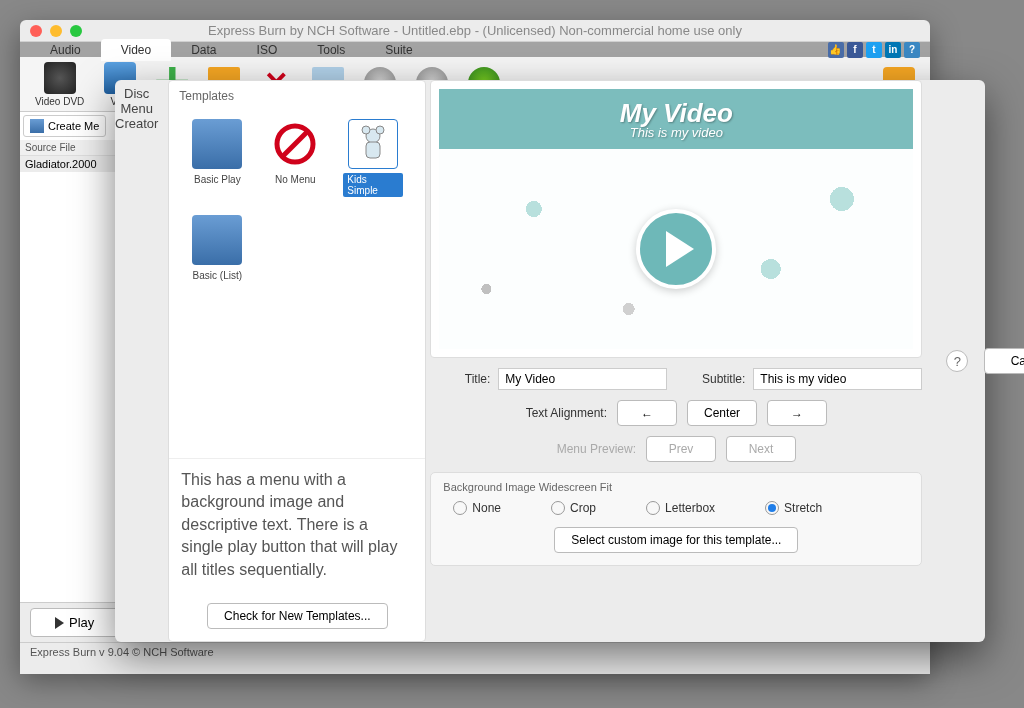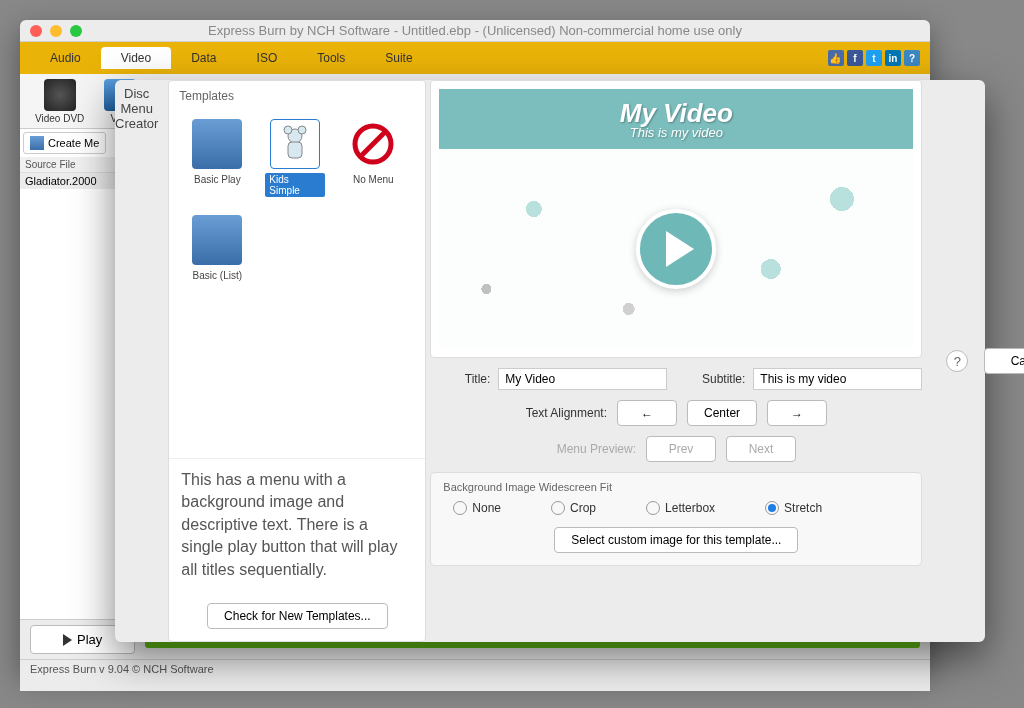--- a/index.html
+++ b/index.html
@@ -6,38 +6,38 @@
 body { background: #888; width: 1024px; height: 708px; overflow: hidden; position: relative; }
 
 
 .main-window { position: absolute; top: 20px; left: 20px; width: 910px; height: 650px; background: #ececec; border-radius: 6px; box-shadow: 0 10px 30px rgba(0,0,0,0.4); }
 .main-titlebar { height: 22px; position: relative; border-bottom: 1px solid #d0d0d0; display: flex; align-items: center; }
 .traffic-lights { display: flex; gap: 8px; padding-left: 10px; }
 .traffic-light { width: 12px; height: 12px; border-radius: 50%; }
 .tl-red { background: #ff5f57; } .tl-yellow { background: #febc2e; } .tl-green { background: #28c840; }
 .main-title { position: absolute; width: 100%; text-align: center; font-size: 13px; color: #888; pointer-events: none; }
 
-.tab-bar { height: 32px; background: #eab308; display: flex; align-items: center; padding-left: 10px; font-size: 12px; position: relative; }
+.tab-bar { height: 15px; background: #a3a3a3; display: flex; align-items: center; padding-left: 10px; font-size: 12px; position: relative; }
 .tab { padding: 4px 20px; color: #333; cursor: pointer; }
 .tab.active { background: #fff; border-top-left-radius: 4px; border-top-right-radius: 4px; }
 .social-icons { position: absolute; right: 10px; display: flex; gap: 3px; }
 .social-icon { width: 16px; height: 16px; border-radius: 2px; color: #fff; font-size: 10px; display: flex; align-items: center; justify-content: center; font-weight: bold; }
 
 .toolbar { height: 55px; background: #f5f5f5; display: flex; align-items: center; padding: 0 5px; border-bottom: 1px solid #ccc; }
 .toolbar-item { display: flex; flex-direction: column; align-items: center; padding: 2px 10px; font-size: 10px; color: #333; }
 .toolbar-icon { width: 32px; height: 32px; border-radius: 4px; margin-bottom: 2px; }
 
 .content-area { display: flex; height: 490px; background: #fff; }
 .create-menu-btn { background: #fff; border: 1px solid #ccc; padding: 3px 6px; font-size: 11px; display: inline-flex; align-items: center; gap: 4px; border-radius: 3px; margin: 3px;}
 .file-list { background: #fff; }
 .file-header { background: #f0f0f0; padding: 2px 5px; font-size: 10px; color: #555; border-bottom: 1px solid #ddd;}
 .file-row { padding: 2px 5px; font-size: 11px; background: #ececec; }
 
 .bottom-bar { height: 40px; display: flex; align-items: center; padding: 0 10px; gap: 10px; border-top: 1px solid #ccc;}
-.play-btn { background: #fff; border: 1px solid #bbb; border-radius: 4px; padding: 6px 32px; font-size: 13px; display: flex; align-items: center; gap: 5px; }
+.play-btn { background: #fff; border: 1px solid #bbb; border-radius: 4px; padding: 6px 24px; font-size: 13px; display: flex; align-items: center; gap: 5px; }
 .progress-bar { flex: 1; height: 16px; background: linear-gradient(#7ed321, #5cb615); border-radius: 3px; }
 .status-bar { height: 32px; background: #ececec; font-size: 11px; color: #555; padding: 3px 10px; border-top: 1px solid #ccc; }
 
 
 .modal { position: absolute; top: 80px; left: 115px; width: 870px; height: 562px; background: #ececec; border-radius: 6px; box-shadow: 0 15px 40px rgba(0,0,0,0.5); display: flex; flex-direction: row; }
 .modal-title { text-align: center; font-size: 13px; color: #444; padding: 6px 0; }
 .modal-body { flex: 1; display: flex; padding: 0 10px; gap: 4px; }
 
 .templates-panel { width: 258px; background: #fff; border: 1px solid #ddd; border-radius: 4px; display: flex; flex-direction: column; }
 .templates-header { font-size: 12px; color: #666; padding: 8px 10px; }
@@ -169,40 +169,40 @@
   <div class="modal-body">
 
     <div class="templates-panel">
       <div class="templates-header">Templates</div>
       <div class="templates-grid">
         <div class="template-item">
           <div class="template-thumb thumb-basic"></div>
           <span class="template-label">Basic Play</span>
         </div>
         <div class="template-item">
+          <div class="template-thumb thumb-nomenu">
+            <svg width="44" height="44" viewBox="0 0 44 44">
+                <circle cx="22" cy="22" r="18" fill="none" stroke="#d0021b" stroke-width="5"></circle>
+                <line x1="10" y1="34" x2="34" y2="10" stroke="#d0021b" stroke-width="5"></line>
+              </svg>
+          </div>
+          <span class="template-label">No Menu</span>
+        </div>
+        <div class="template-item">
           <div class="template-thumb thumb-kids">
             <svg width="36" height="40" viewBox="0 0 36 40">
                 <circle cx="18" cy="12" r="7" fill="#d8e8f0" stroke="#888"></circle>
                 <circle cx="11" cy="6" r="4" fill="#d8e8f0" stroke="#888"></circle>
                 <circle cx="25" cy="6" r="4" fill="#d8e8f0" stroke="#888"></circle>
                 <rect x="11" y="18" width="14" height="16" rx="4" fill="#d8e8f0" stroke="#888"></rect>
               </svg>
           </div>
           <span class="template-label selected">Kids Simple</span>
         </div>
         <div class="template-item">
-          <div class="template-thumb thumb-nomenu">
-            <svg width="44" height="44" viewBox="0 0 44 44">
-                <circle cx="22" cy="22" r="18" fill="none" stroke="#d0021b" stroke-width="5"></circle>
-                <line x1="10" y1="34" x2="34" y2="10" stroke="#d0021b" stroke-width="5"></line>
-              </svg>
-          </div>
-          <span class="template-label">No Menu</span>
-        </div>
-        <div class="template-item">
           <div class="template-thumb thumb-basic"></div>
           <span class="template-label">Basic (List)</span>
         </div>
       </div>
       <div class="template-desc">This has a menu with a background image and descriptive text. There is a single play button that will play all titles sequentially.</div>
       <button class="btn check-templates-btn">Check for New Templates...</button>
     </div>
 
     <div class="preview-panel">
       <div class="preview-box">

